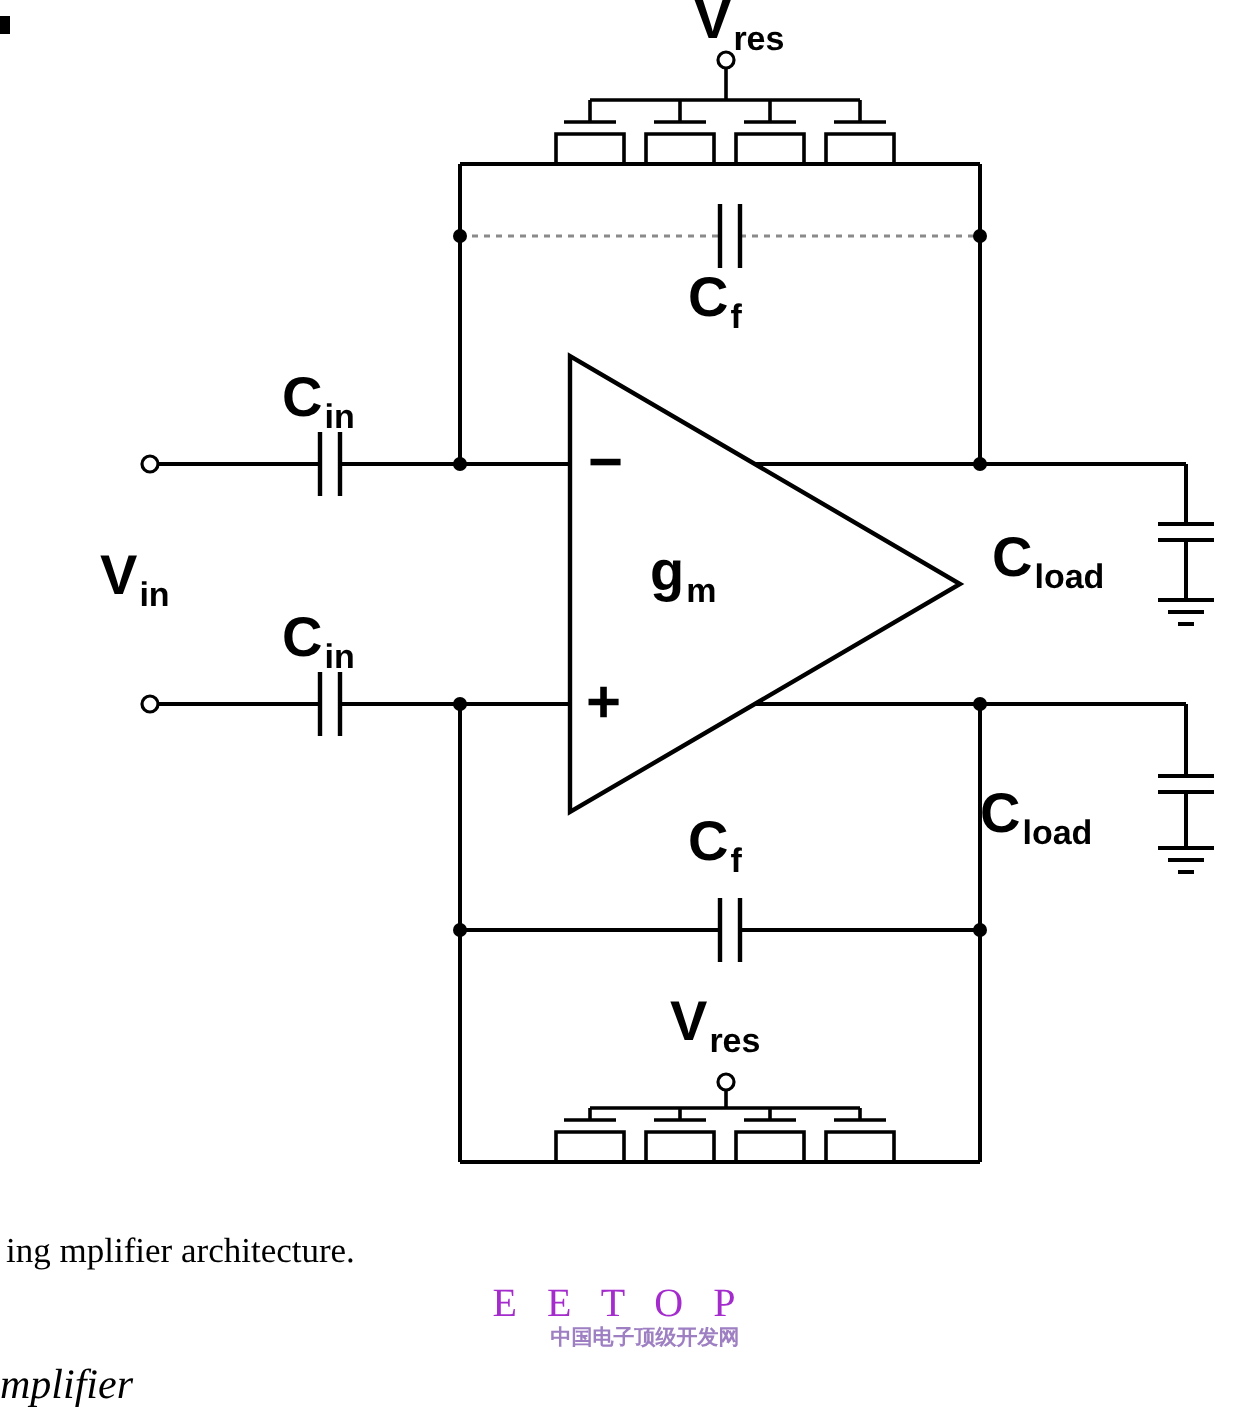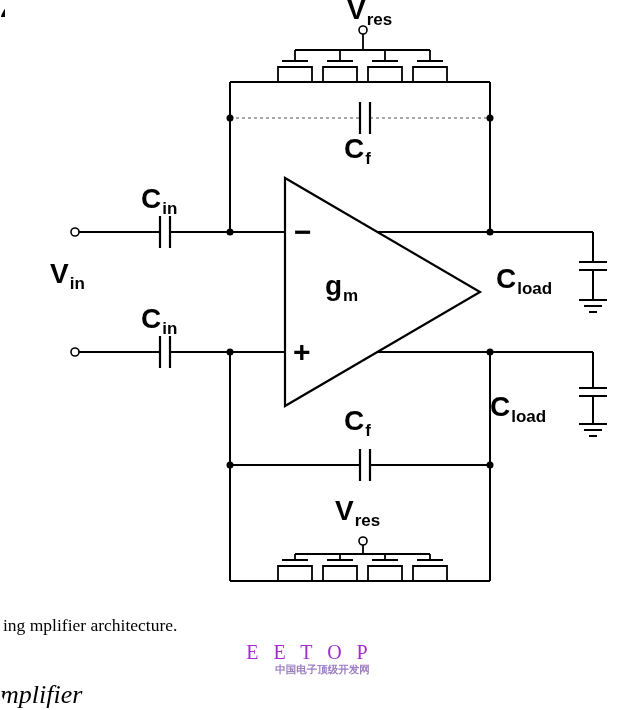--- a/index.html
+++ b/index.html
@@ -1,33 +1,33 @@
 <!DOCTYPE html>
 <html><head>
 <meta charset="utf-8">
 <style>
   html,body { margin:0; padding:0; background:#fff; }
   .page {
     position:relative; width:619px; height:710px; background:#ffffff;
-    overflow:hidden; font-family:"Liberation Sans", sans-serif;border-radius:23px;
+    overflow:hidden; font-family:"Liberation Sans", sans-serif;
   }
   svg.circuit { position:absolute; left:0; top:0; }
   .lbl {
     position:absolute; line-height:1; font-weight:bold; font-size:28px;
     color:#000; white-space:nowrap; font-family:"Liberation Sans", sans-serif;
   }
   .lbl .sub { font-size:17px; vertical-align:-6px; margin-left:1px; }
   .sign { position:absolute; line-height:1; font-weight:bold; font-size:30px; color:#000; }
   .caption {
     position:absolute; left:3px; top:615px; color:#000;
     font-family:"Liberation Serif", serif; font-size:17.5px;
   }
   .heading-frag {
     position:absolute; left:0px; top:680px; color:#000;
-    font-family:"Liberation Serif", serif; font-style:italic; font-size:26px;
+    font-family:"Liberation Serif", serif; font-style:italic; font-size:21px;
   }
   .logo { position:absolute; left:0; top:641px; width:619px; text-align:center; }
   .logo-title {
     font-family:"Liberation Serif", serif; font-size:20px; letter-spacing:5px;
     color:#a42ccd; line-height:1.1;
   }
   .logo-sub {
     font-family:"Liberation Sans", sans-serif; font-size:10.5px; font-weight:bold;
     color:#9d7fc2; line-height:1.2;margin-left:26px;
   }
@@ -95,21 +95,21 @@
         <circle cx="490" cy="465" r="3.5"></circle>
     </g>
   </svg>
 
   <div class="lbl" style="left:347px; top:-4px"><span>V</span><span class="sub">res</span></div>
 
   <div class="lbl" style="left:344px; top:135px"><span>C</span><span class="sub">f</span></div>
 
   <div class="lbl" style="left:141px; top:185px"><span>C</span><span class="sub">in</span></div>
 
-  <div class="lbl" style="left:50px; top:260px"><span>V</span><span class="sub">in</span></div>
+  <div class="lbl" style="left:50px; top:274px"><span>V</span><span class="sub">in</span></div>
 
   <div class="lbl" style="left:141px; top:305px"><span>C</span><span class="sub">in</span></div>
 
   <div class="lbl" style="left:325px; top:272px"><span>g</span><span class="sub">m</span></div>
 
   <div class="sign" style="left:294px; top:217px">−</div>
   <div class="sign" style="left:293px; top:337px">+</div>
 
   <div class="lbl" style="left:496px; top:265px"><span>C</span><span class="sub">load</span></div>
 

